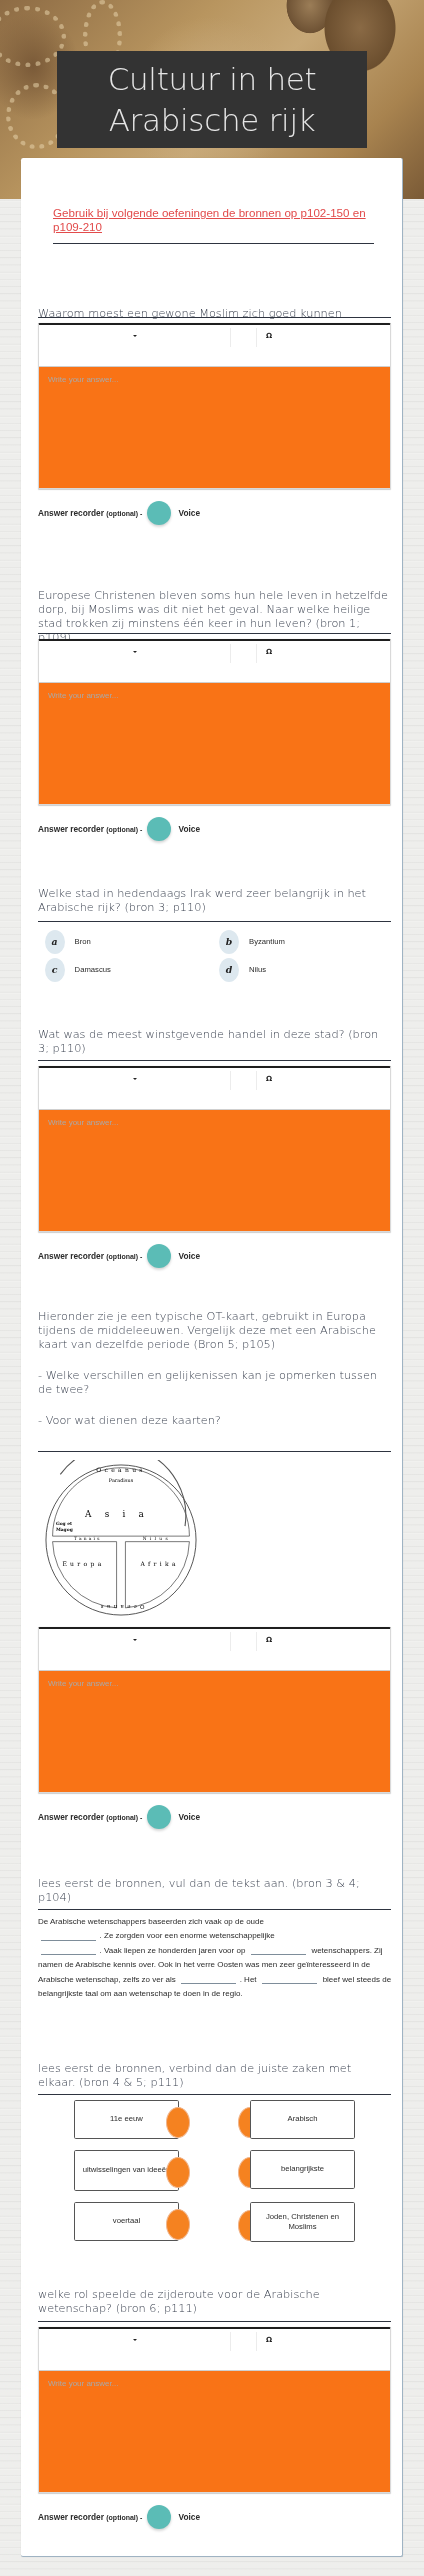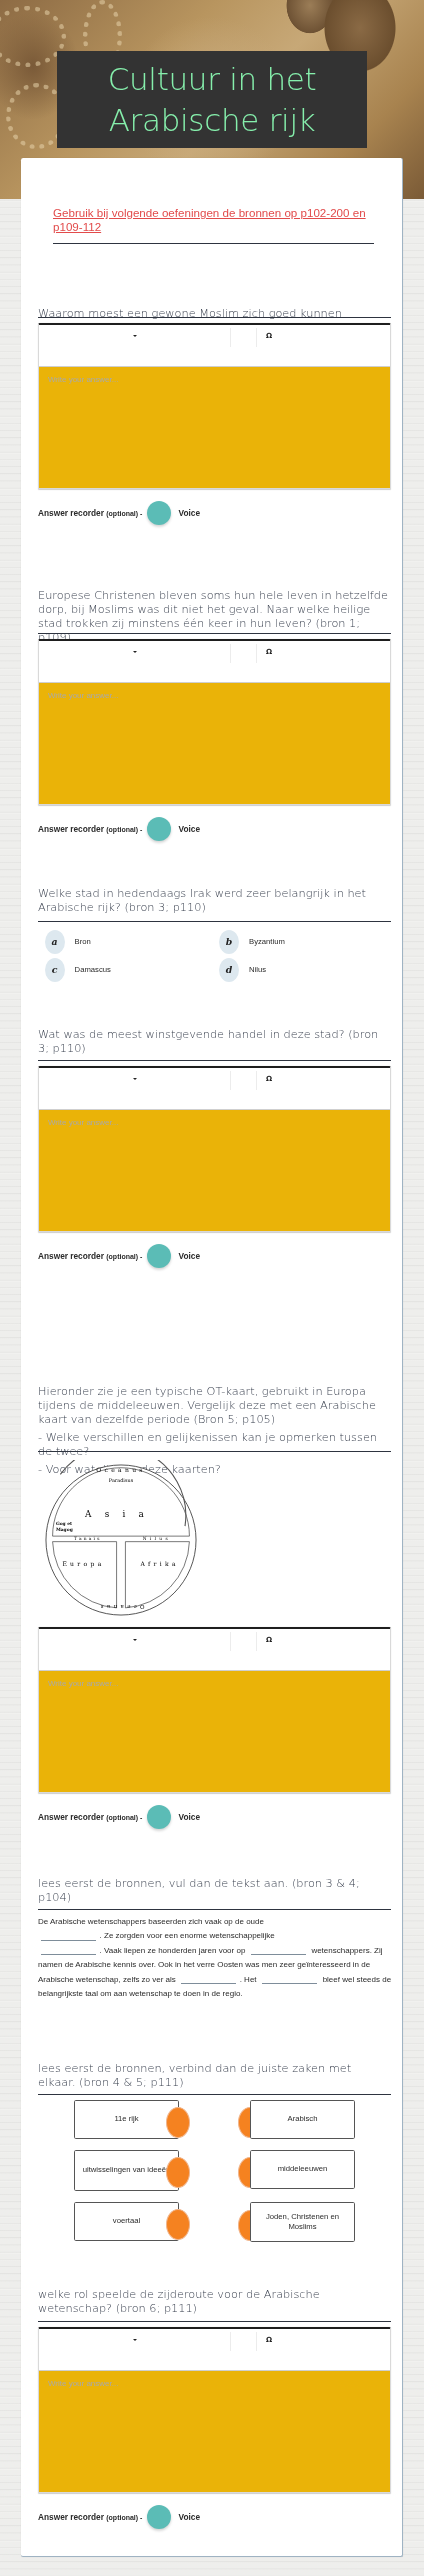--- a/index.html
+++ b/index.html
@@ -25,21 +25,21 @@
     position: absolute; border-radius: 50%;
     border: 5.5px dotted rgba(230,210,170,0.55);
   }
   .title-box {
     position: absolute; left: 57px; top: 51px; width: 310px; height: 97px;
     background: #333333;
     display: flex; align-items: center; justify-content: center;
     text-align: center;
   }
   .title-box h1 {
-    color: #86efac; font-family: "DejaVu Sans", sans-serif; font-weight: 200;
+    color: #e5e5e5; font-family: "DejaVu Sans", sans-serif; font-weight: 200;
     font-size: 31px; line-height: 41px; letter-spacing: -0.3px;
   }
   .card {
     position: absolute; left: 21px; top: 158px; width: 382px; height: 2399px;
     background: #ffffff;
     border-radius: 2.2px;
     box-shadow: 0 0 1.1px rgba(0,0,0,0.15);
     border-right: 0.6px solid #9fb3c3; border-bottom: 0.6px solid #9fb3c3;
   }
   .abs { position: absolute; }
@@ -48,37 +48,37 @@
     font-family: "Liberation Sans", sans-serif; font-size: 11.6px; line-height: 14.4px;
     color: #e24b4b; text-decoration: underline;
   }
   .divider { position: absolute; left: 38px; width: 353px; height: 0.6px; background: #2e3440; }
   .intro-divider { left: 53px; width: 321px; }
   .question {
     position: absolute; left: 38px; width: 354px;
     font-family: "DejaVu Sans", sans-serif; font-weight: 300;
     font-size: 11.3px; line-height: 14px; color: #3b4250;
   }
-  .question p + p { margin-top: 4px; }
+  .question p + p { margin-top: 17px; }
   .editor {
     position: absolute; left: 38px; width: 353px;
     border: 0.6px solid #d9d9d9; border-top: 2.8px solid #1e1e1e;
     border-radius: 1.7px 1.7px 1.1px 1.1px;
     box-shadow: 0 0.6px 1.1px rgba(0,0,0,0.2);
     background: #fff;
   }
   .toolbar { position: relative; height: 42px; border-bottom: 1.1px solid #cfcfcf; }
   .tb-dropdown { position: absolute; left: 0; top: 0; width: 191px; height: 22px; display: flex; align-items: center; justify-content: center; }
   .tb-sep { position: absolute; top: 3.3px; width: 0.6px; height: 19px; background: #ececec; }
   .tb-omega { position: absolute; left: 227px; top: 5.5px; font-family: "DejaVu Sans", sans-serif; font-weight: bold; font-size: 7.2px; color: #222; }
   .caret { width: 0; height: 0; border-left: 2.2px solid transparent; border-right: 2.2px solid transparent; border-top: 2.8px solid #222; }
   .answer-area {
     display: block; width: 100%; border: none; outline: none; resize: none;
     padding: 7.7px 8.9px; font-family: "Liberation Sans", sans-serif; font-size: 8px; color: #444;
-    background: #eab308;
+    background: #f97316;
   }
   .answer-area::placeholder { color: #a9a9a9; }
   .recorder { position: absolute; left: 38px; height: 28px; display: flex; align-items: center; }
   .rec-label { font-family: "Liberation Sans", sans-serif; font-weight: bold; font-size: 8.3px; color: #2b2b2b; }
   .rec-label small { font-size: 7px; }
   .rec-button {
     width: 24px; height: 24px; border-radius: 50%; background: #5bbcb6; margin: 0 7.7px 0 4.4px;
     box-shadow: 0 1.7px 2.8px rgba(0,0,0,0.18); border: none; cursor: pointer;
   }
   .rec-voice { font-family: "Liberation Sans", sans-serif; font-weight: bold; font-size: 8.3px; color: #2b2b2b; }
@@ -114,21 +114,21 @@
   <div class="hero-rope" style="left:-11px;top:5.5px;width:77px;height:61px;"></div>
   <div class="hero-rope" style="left:5.5px;top:83px;width:61px;height:66px;"></div>
   <div class="hero-rope" style="left:83px;top:0px;width:39px;height:72px;"></div>
 </div>
 <div class="title-box">
   <h1>Cultuur in het Arabische rijk</h1>
 </div>
 
 <div class="card"></div>
 
-<a class="abs intro-link">Gebruik bij volgende oefeningen de bronnen op p102-200 en p109-112</a>
+<a class="abs intro-link">Gebruik bij volgende oefeningen de bronnen op p102-150 en p109-210</a>
 <div class="divider intro-divider" style="top:243px;"></div>
 
 <div class="question" style="top:282px;margin-top:25px;">Waarom moest een gewone Moslim zich goed kunnen oriënteren in de ruimte? (bron 1; p109)</div>
 <div class="divider" style="top:317px;"></div>
 <div class="editor" style="top:323px;">
   <div class="toolbar">
     <div class="tb-dropdown">
         <span class="caret"></span>
       </div>
     <div class="tb-sep" style="left:191px;"></div>
@@ -195,21 +195,21 @@
     <span class="tb-omega">Ω</span>
   </div>
   <textarea class="answer-area" style="height: 121px;" placeholder="Write your answer..."></textarea>
 </div>
 <div class="recorder" style="top:1242px;">
   <span class="rec-label"><span>Answer recorder</span> <small>(optional) -</small></span>
   <button class="rec-button"></button>
   <span class="rec-voice">Voice</span>
 </div>
 
-<div class="question" style="top:1385px;">
+<div class="question" style="top:1310px;">
   <p>Hieronder zie je een typische OT-kaart, gebruikt in Europa tijdens de middeleeuwen.  Vergelijk deze met een Arabische kaart van dezelfde periode (Bron 5; p105)</p>
   <p>- Welke verschillen en gelijkenissen kan je opmerken tussen de twee?</p>
   <p>- Voor wat dienen deze kaarten?</p>
 </div>
 <div class="divider" style="top:1451px;"></div>
 <svg class="map-img" viewBox="0 0 300 290">
   <circle cx="150" cy="145" r="136" fill="#fff" stroke="#333" stroke-width="1.5"></circle>
   <path d="M26 138 A124 124 0 0 1 274 138 Z" fill="#fff" stroke="#333" stroke-width="1.2"></path>
   <path d="M40 26 A126 126 0 0 1 266 120" fill="none" stroke="#555" stroke-width="2"></path>
   <path d="M26 148 L142 148 L142 268 A124 124 0 0 1 26 148 Z" fill="#fff" stroke="#333" stroke-width="1.2"></path>
@@ -251,29 +251,29 @@
   <span class="blank"></span>
   <span>wetenschappers. Zij namen de Arabische kennis over. Ook in het verre Oosten was men zeer geïnteresseerd in de Arabische wetenschap, zelfs zo ver als</span>
   <span class="blank"></span><span>. Het</span>
   <span class="blank"></span>
   <span>bleef wel steeds de belangrijkste taal om aan wetenschap te doen in de regio.</span>
 </div>
 
 <div class="question" style="top:2062px;">lees eerst de bronnen, verbind dan de juiste zaken met elkaar. (bron 4 &amp; 5; p111)</div>
 <div class="divider" style="top:2094px;"></div>
 
-<div class="match-box" style="left:74px;top:2100px;height:39px;">11e rijk</div>
+<div class="match-box" style="left:74px;top:2100px;height:39px;">11e eeuw</div>
 <div class="match-dot" style="left:166px;top:2107px;"></div>
 <div class="match-dot" style="left:238px;top:2107px;"></div>
 <div class="match-box" style="left:250px;top:2100px;height:39px;">Arabisch</div>
 
 <div class="match-box" style="left:74px;top:2150px;height:41px;">uitwisselingen van ideeën</div>
 <div class="match-dot" style="left:166px;top:2157px;"></div>
 <div class="match-dot" style="left:238px;top:2157px;"></div>
-<div class="match-box" style="left:250px;top:2150px;height:39px;">middeleeuwen</div>
+<div class="match-box" style="left:250px;top:2150px;height:39px;">belangrijkste</div>
 
 <div class="match-box" style="left:74px;top:2202px;height:39px;">voertaal</div>
 <div class="match-dot" style="left:166px;top:2209px;"></div>
 <div class="match-dot" style="left:238px;top:2210px;"></div>
 <div class="match-box" style="left:250px;top:2202px;height:40px;">Joden, Christenen en Moslims</div>
 
 <div class="question" style="top:2288px;">welke rol speelde de zijderoute voor de Arabische wetenschap? (bron 6; p111)</div>
 <div class="divider" style="top:2321px;"></div>
 <div class="editor" style="top:2327px;">
   <div class="toolbar">

